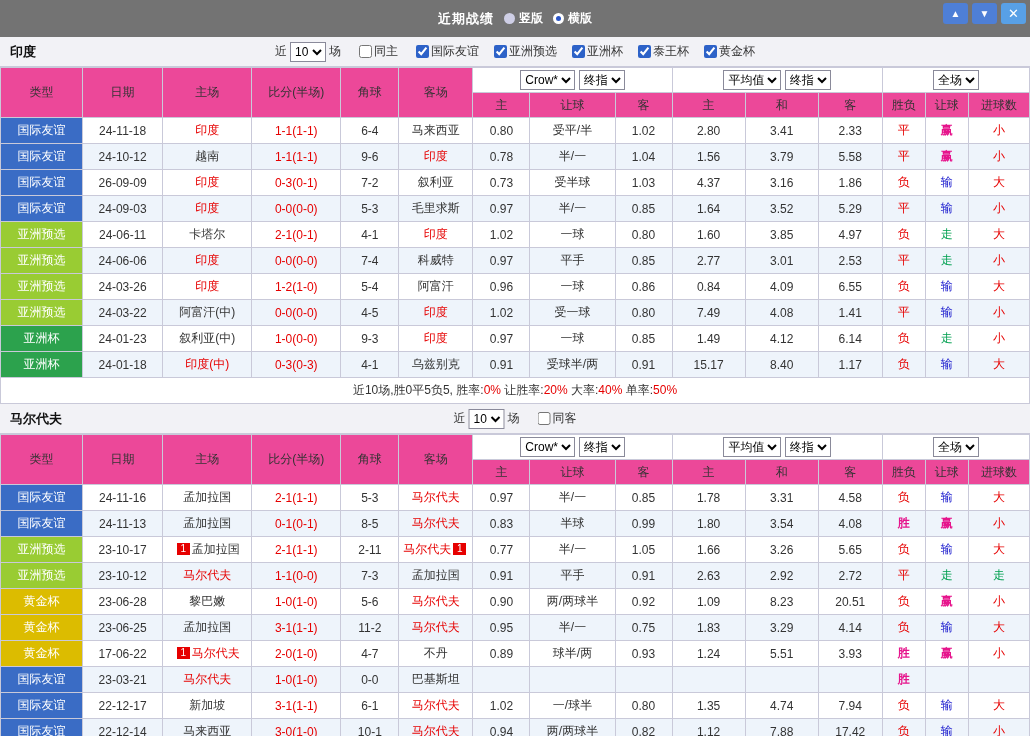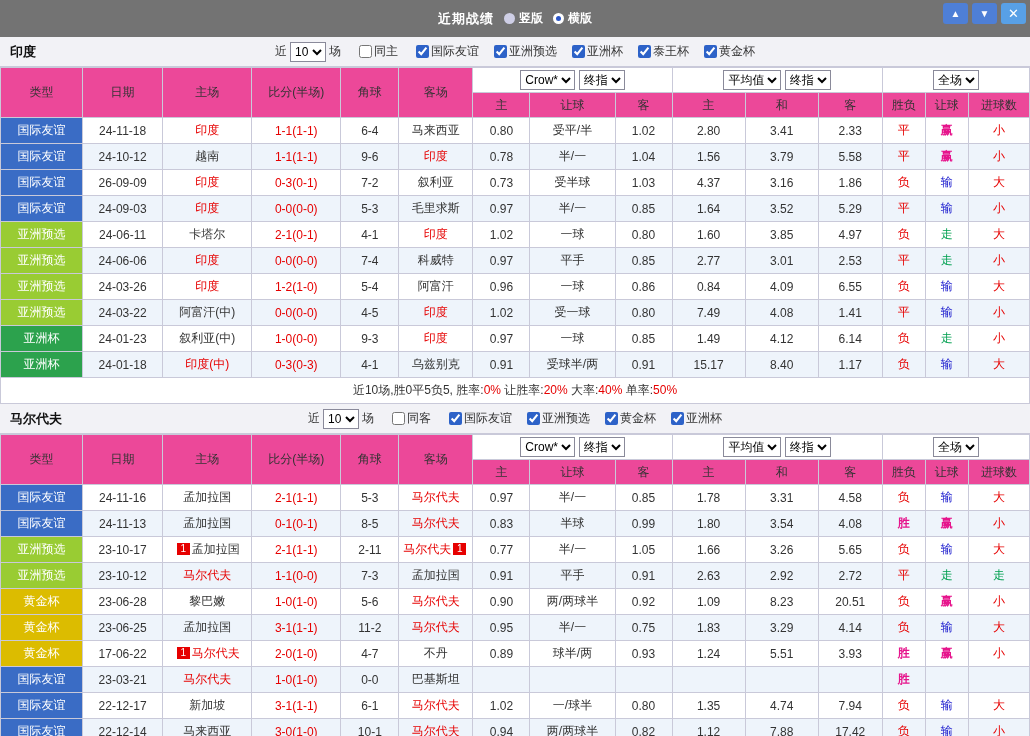--- a/index.html
+++ b/index.html
@@ -307,21 +307,20 @@
   <div class="sec-bar">
     <span class="sec-team">马尔代夫</span>
     <div class="sec-filter">
       <span>近</span>
       <select><option>10</option></select>
       <span>场</span>
       <label class="cb-label">
           <input type="checkbox" style="">
           <span>同客</span>
         </label>
-      <span class="league-filters"><label class="cb-label"><input type="checkbox" checked="" style="">国际友谊</label><label class="cb-label"><input type="checkbox" checked="" style="">亚洲预选</label><label class="cb-label"><input type="checkbox" checked="" style="">黄金杯</label><label class="cb-label"><input type="checkbox" checked="" style="">亚洲杯</label></span>
     </div>
   </div>
   <table>
     <colgroup>
       <col style="width:82px">
         <col style="width:80px">
         <col style="width:89px">
         <col style="width:89px">
         <col style="width:58px">
         <col style="width:74px">

